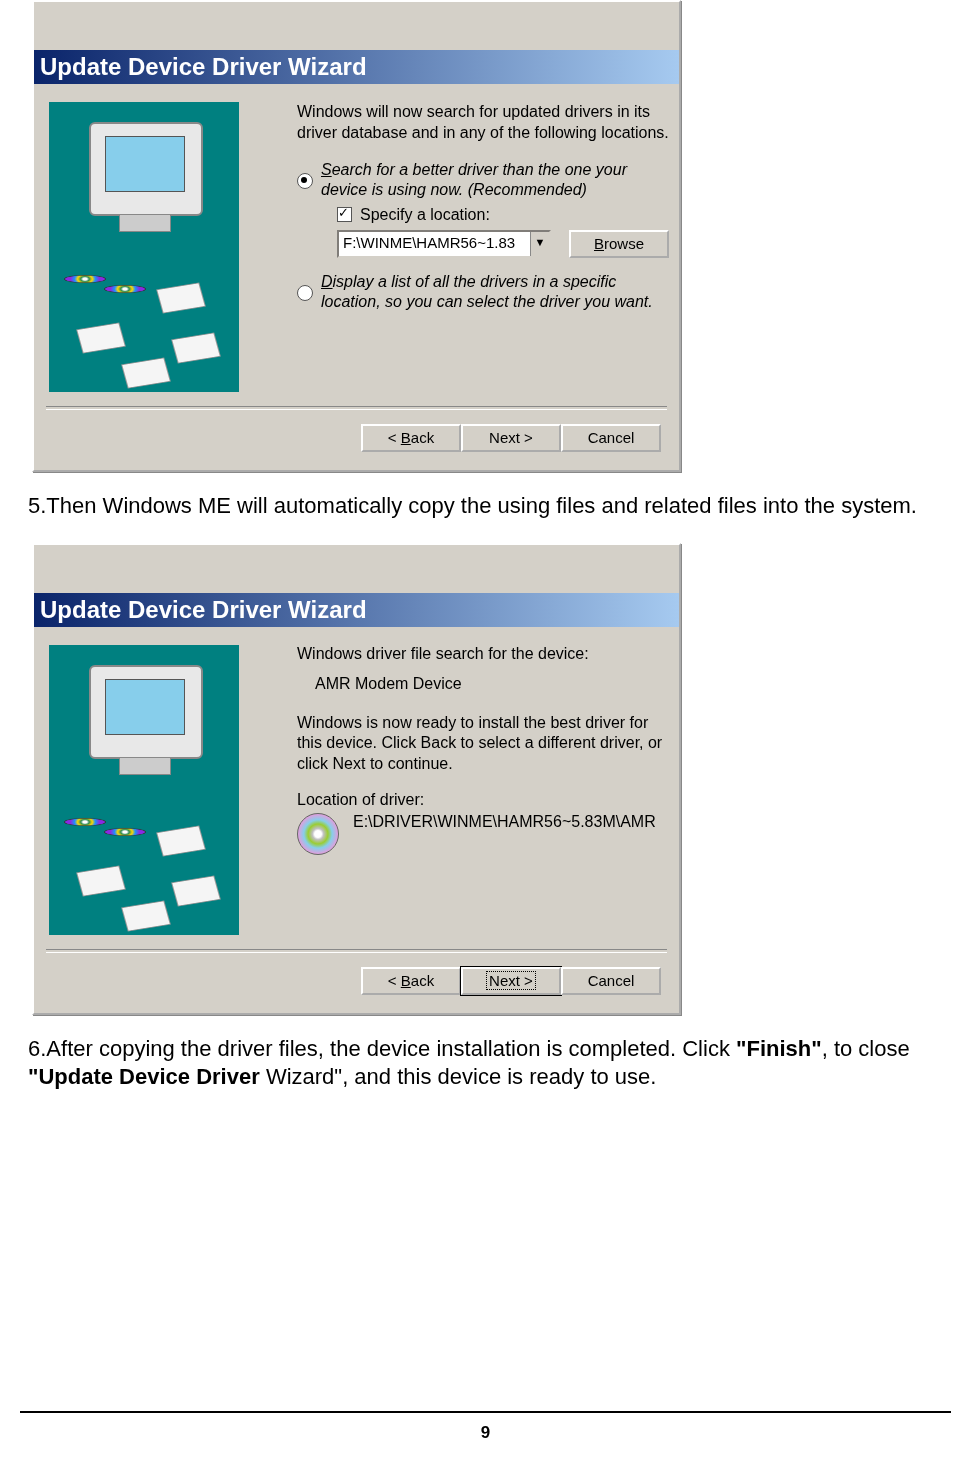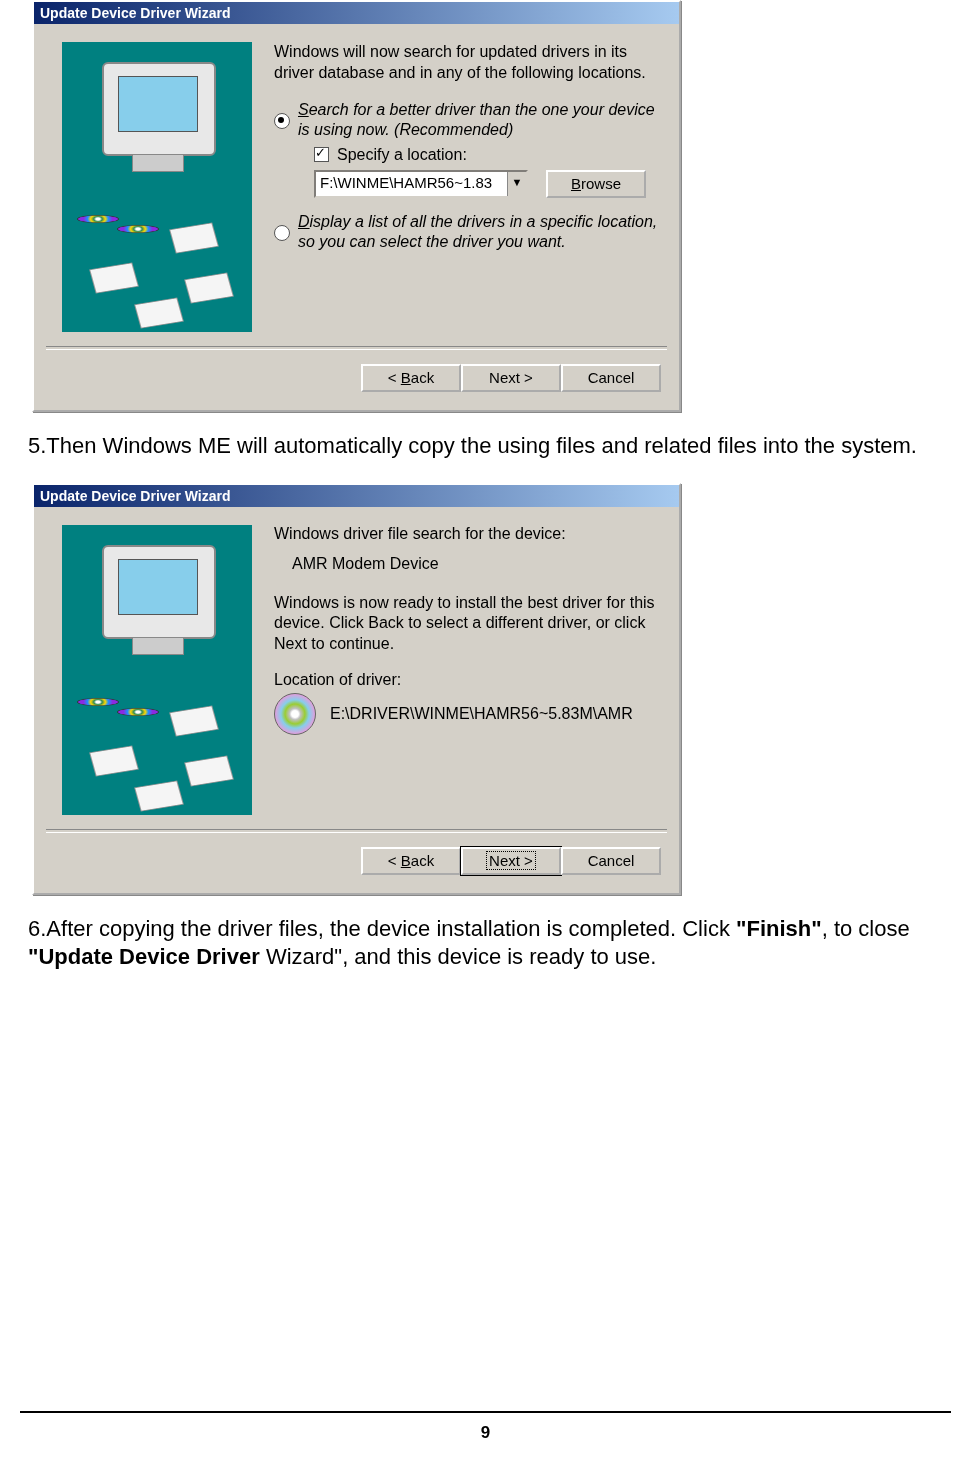--- a/index.html
+++ b/index.html
@@ -20,28 +20,30 @@
     background: #d4d0c8;
     border: 2px outset #fff;
     margin-left: 12px;
     margin-bottom: 10px;
     box-shadow: 1px 1px 0 #888;
   }
   .titlebar {
     background: linear-gradient(to right, #0a246a, #a6caf0);
     color: #fff;
     font-weight: bold;
-    font-size: 14px;
+    font-size: 24px;
     padding: 3px 6px;
     font-family: Tahoma, Arial, sans-serif;
+    margin-top: 48px;
   }
   .dlg-body {
     display: flex;
-    padding: 18px 12px 4px 28px;
+    padding: 18px 12px 4px 15px;
     min-height: 300px;
+    gap: 36px;
   }
   .sidegfx {
     width: 190px;
     height: 290px;
     background: #008080;
     margin-right: 22px;
     position: relative;
     flex: none;
   }
   .monitor {
@@ -190,21 +192,21 @@
     box-shadow: 0 0 0 1px #000;
   }
   .btn-default .inner { border: 1px dotted #000; padding: 0 2px; }
   .step {
     font-size: 22px;
     line-height: 1.3;
     margin: 20px 8px 22px 8px;
     color: #000;
   }
   .device-name { margin: 12px 0 20px 18px; }
-  .driver-row { display: flex; align-items: center; margin-top: 4px; }
+  .driver-row { display: flex; margin-top: 4px; }
   .cd-icon {
     width: 40px; height: 40px;
     border-radius: 50%;
     background: radial-gradient(circle, #fff 12%, #c0c0c0 20%, #9acd32 35%, #87ceeb 50%, #dda0dd 70%, #c0c0c0 85%);
     border: 1px solid #666;
     margin-right: 14px;
     flex: none;
   }
   .footer {
     position: absolute;

